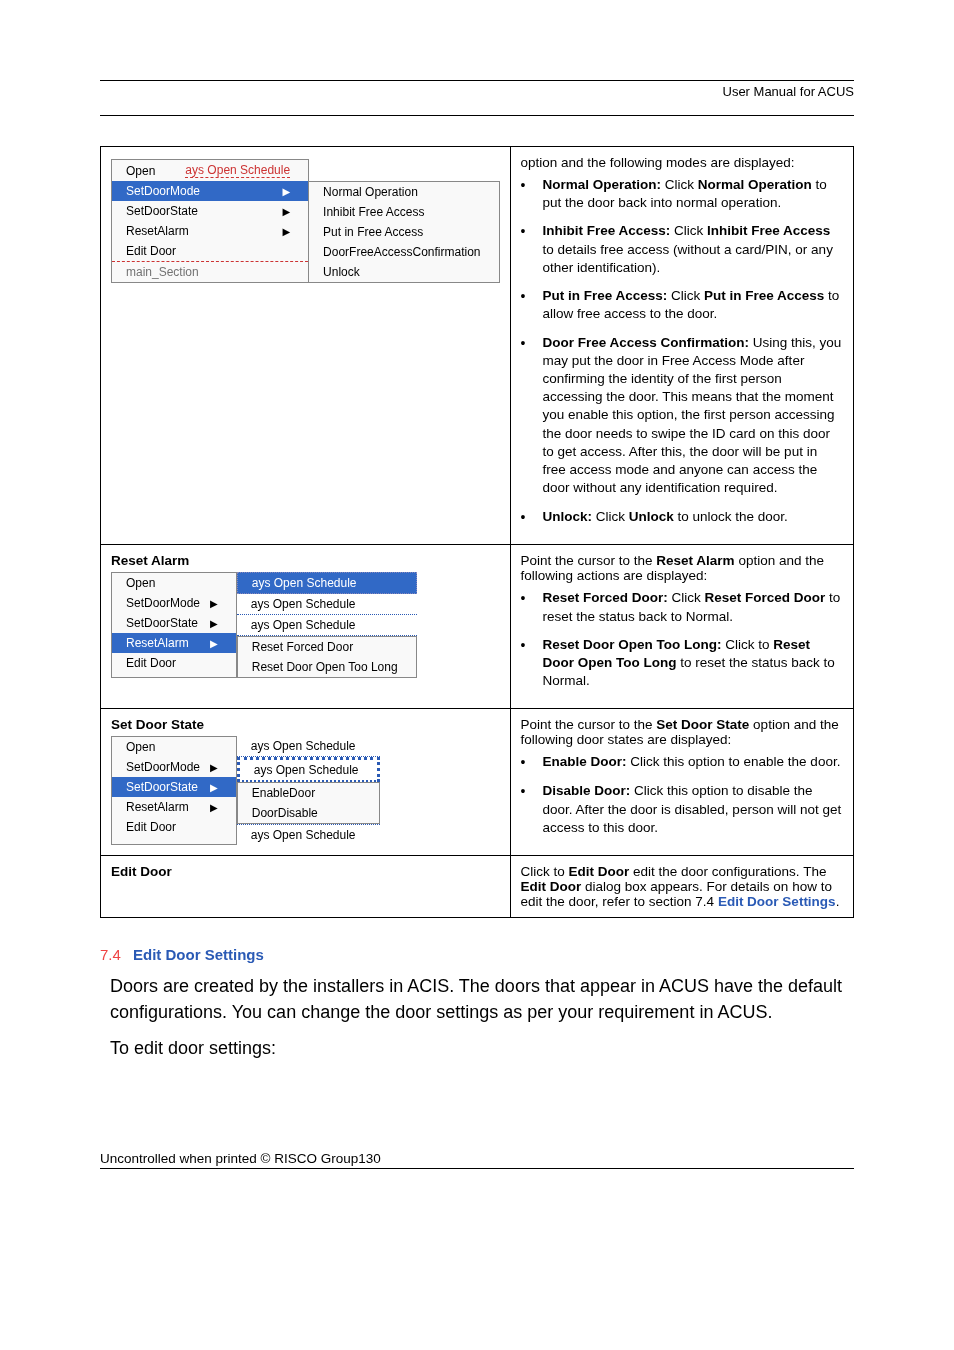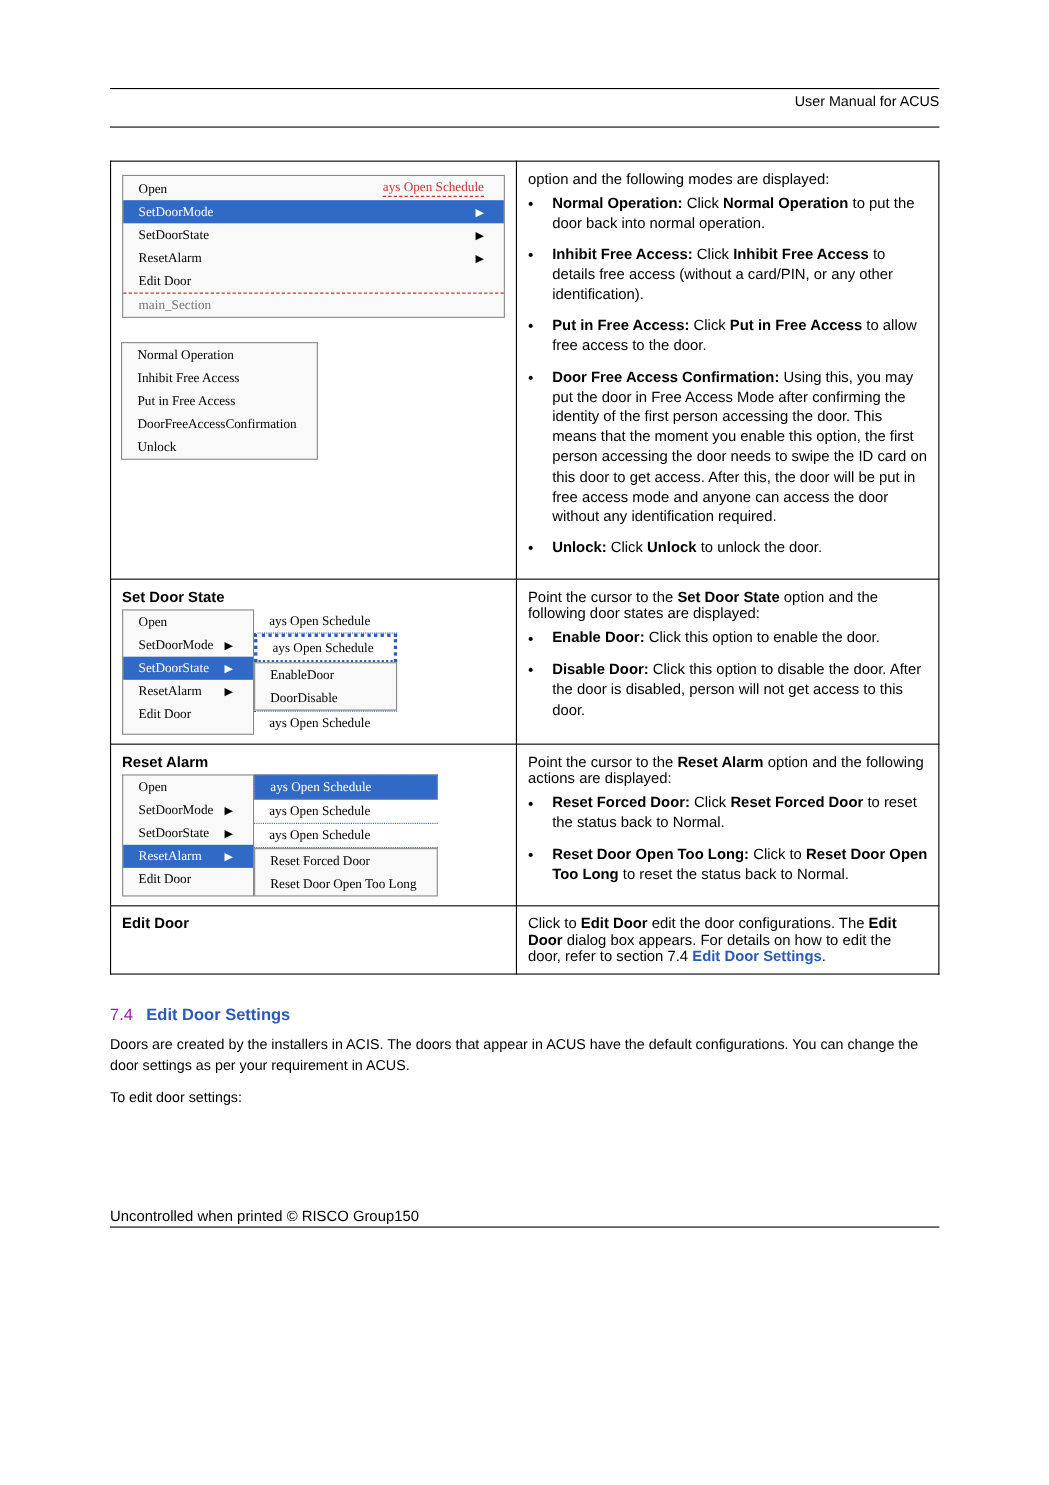--- a/index.html
+++ b/index.html
@@ -4,39 +4,39 @@
   <style>
     * { box-sizing: border-box; margin: 0; padding: 0; }
     body { font-family: Arial, sans-serif; background: #fff; width: 954px; margin: 0 auto; padding: 80px 100px 60px 100px; color: #000; font-size: 14px; }
     .header-line { border-bottom: 1px solid #000; margin-bottom: 3px; }
     .header-title { text-align: right; font-size: 13px; padding-bottom: 16px; border-bottom: 1px solid #000; margin-bottom: 30px; }
     table.main-table { width: 100%; border-collapse: collapse; }
     table.main-table td { border: 1px solid #000; vertical-align: top; padding: 8px 10px; font-size: 13.5px; }
     table.main-table td.left-col { width: 49%; }
     table.main-table td.right-col { width: 51%; }
     .bold { font-weight: bold; }
-    .menu-widget { font-family: Liberation Serif, serif; font-size: 12px; display: flex; flex-direction: column; }
+    .menu-widget { font-family: Liberation Sans, sans-serif; font-size: 12px; display: flex; }
     .menu-col { border: 1px solid #888; background: #f9f9f9; }
     .menu-item { padding: 3px 18px 3px 14px; display: flex; justify-content: space-between; align-items: center; white-space: nowrap; }
     .menu-item.hl { background: #3169c6; color: #fff; }
     .menu-item .arrow { margin-left: 10px; font-size: 10px; }
     .submenu-col { border: 1px solid #888; background: #f9f9f9; margin-left: -1px; }
     .submenu-item { padding: 3px 18px 3px 14px; white-space: nowrap; }
     .submenu-item.top-hl { background: #3169c6; color: #fff; }
     .dashed-border-top { border-top: 2px dotted #2a5ab5; }
     .dashed-border-bottom { border-bottom: 2px dotted #2a5ab5; }
     ul.desc-list { list-style: none; padding-left: 0; margin-top: 6px; }
     ul.desc-list li { display: flex; margin-bottom: 10px; font-size: 13.5px; line-height: 1.35; }
     ul.desc-list li .bullet-mark { width: 22px; flex-shrink: 0; font-size: 14px; }
     ul.desc-list li .bullet-text { flex: 1; }
     .section-heading { font-size: 15px; margin-top: 28px; margin-bottom: 10px; }
-    .section-heading .num { color: #a21caf; margin-right: 8px; }
+    .section-heading .num { color: #ef4444; margin-right: 8px; }
     .section-heading .title { color: #2a5ab5; font-weight: bold; }
     .link-blue { color: #2a5ab5; font-weight: bold; }
-    .body-para { font-size: 13px; line-height: 1.45; margin-bottom: 10px; }
+    .body-para { font-size: 18px; line-height: 1.45; margin-bottom: 10px; margin-left: 10px; }
     .footer { margin-top: 90px; display: flex; font-size: 13.5px; border-bottom: 1px solid #000; padding-bottom: 2px; }
     .menu-wrap { margin-top: 4px; }
     .partial-bottom { padding: 3px 14px; color: #737373; white-space: nowrap; }
   </style>
 </head>
 <body>
 
 <div class="header-line"></div>
 <div class="header-title">User Manual for ACUS</div>
 
@@ -94,20 +94,74 @@
               <span class="bullet-mark">•</span>
               <span class="bullet-text"><span class="bold">Put in Free Access:</span><span> Click </span><span class="bold">Put in Free Access</span><span> to allow free access to the door.</span></span>
             </li>
         <li>
               <span class="bullet-mark">•</span>
               <span class="bullet-text"><span class="bold">Door Free Access Confirmation:</span><span> Using this, you may put the door in Free Access Mode after confirming the identity of the first person accessing the door. This means that the moment you enable this option, the first person accessing the door needs to swipe the ID card on this door to get access. After this, the door will be put in free access mode and anyone can access the door without any identification required.</span></span>
             </li>
         <li>
               <span class="bullet-mark">•</span>
               <span class="bullet-text"><span class="bold">Unlock:</span><span> Click </span><span class="bold">Unlock</span><span> to unlock the door.</span></span>
+            </li>
+      </ul>
+    </td>
+  </tr>
+
+  <tr>
+    <td class="left-col">
+      <div class="bold">Reset Alarm</div>
+      <div class="menu-wrap">
+        <div class="menu-widget">
+          <div style="display:flex;">
+            <div class="menu-col">
+              <div class="menu-item">
+                    <span>Open</span>
+                  </div>
+              <div class="menu-item">
+                    <span>SetDoorMode</span>
+                    <span class="arrow">▶</span>
+                  </div>
+              <div class="menu-item">
+                    <span>SetDoorState</span>
+                    <span class="arrow">▶</span>
+                  </div>
+              <div class="menu-item hl">
+                    <span>ResetAlarm</span>
+                    <span class="arrow">▶</span>
+                  </div>
+              <div class="menu-item">
+                    <span>Edit Door</span>
+                  </div>
+            </div>
+            <div style="display:flex; flex-direction:column;">
+              <div class="submenu-item top-hl" style="border:1px dotted #88b;">ays Open Schedule</div>
+              <div class="submenu-item" style="border-bottom:1px dotted #2a5ab5;">ays Open Schedule</div>
+              <div class="submenu-item" style="border-bottom:1px dotted #2a5ab5;">ays Open Schedule</div>
+              <div class="submenu-col" style="margin-left:0;">
+                <div class="submenu-item">Reset Forced Door</div>
+                <div class="submenu-item">Reset Door Open Too Long</div>
+              </div>
+            </div>
+          </div>
+        </div>
+      </div>
+    </td>
+    <td class="right-col">
+      <div><span>Point the cursor to the </span><span class="bold">Reset Alarm</span><span> option and the following actions are displayed:</span></div>
+      <ul class="desc-list">
+        <li>
+              <span class="bullet-mark">•</span>
+              <span class="bullet-text"><span class="bold">Reset Forced Door:</span><span> Click </span><span class="bold">Reset Forced Door</span><span> to reset the status back to Normal.</span></span>
+            </li>
+        <li>
+              <span class="bullet-mark">•</span>
+              <span class="bullet-text"><span class="bold">Reset Door Open Too Long:</span><span> Click to </span><span class="bold">Reset Door Open Too Long</span><span> to reset the status back to Normal.</span></span>
             </li>
       </ul>
     </td>
   </tr>
 
   <tr>
     <td class="left-col">
       <div class="bold">Set Door State</div>
       <div class="menu-wrap">
         <div class="menu-widget">
@@ -155,74 +209,20 @@
         <li>
               <span class="bullet-mark">•</span>
               <span class="bullet-text"><span class="bold">Disable Door:</span><span> Click this option to disable the door. After the door is disabled, person will not get access to this door.</span></span>
             </li>
       </ul>
     </td>
   </tr>
 
   <tr>
     <td class="left-col">
-      <div class="bold">Reset Alarm</div>
-      <div class="menu-wrap">
-        <div class="menu-widget">
-          <div style="display:flex;">
-            <div class="menu-col">
-              <div class="menu-item">
-                    <span>Open</span>
-                  </div>
-              <div class="menu-item">
-                    <span>SetDoorMode</span>
-                    <span class="arrow">▶</span>
-                  </div>
-              <div class="menu-item">
-                    <span>SetDoorState</span>
-                    <span class="arrow">▶</span>
-                  </div>
-              <div class="menu-item hl">
-                    <span>ResetAlarm</span>
-                    <span class="arrow">▶</span>
-                  </div>
-              <div class="menu-item">
-                    <span>Edit Door</span>
-                  </div>
-            </div>
-            <div style="display:flex; flex-direction:column;">
-              <div class="submenu-item top-hl" style="border:1px dotted #88b;">ays Open Schedule</div>
-              <div class="submenu-item" style="border-bottom:1px dotted #2a5ab5;">ays Open Schedule</div>
-              <div class="submenu-item" style="border-bottom:1px dotted #2a5ab5;">ays Open Schedule</div>
-              <div class="submenu-col" style="margin-left:0;">
-                <div class="submenu-item">Reset Forced Door</div>
-                <div class="submenu-item">Reset Door Open Too Long</div>
-              </div>
-            </div>
-          </div>
-        </div>
-      </div>
-    </td>
-    <td class="right-col">
-      <div><span>Point the cursor to the </span><span class="bold">Reset Alarm</span><span> option and the following actions are displayed:</span></div>
-      <ul class="desc-list">
-        <li>
-              <span class="bullet-mark">•</span>
-              <span class="bullet-text"><span class="bold">Reset Forced Door:</span><span> Click </span><span class="bold">Reset Forced Door</span><span> to reset the status back to Normal.</span></span>
-            </li>
-        <li>
-              <span class="bullet-mark">•</span>
-              <span class="bullet-text"><span class="bold">Reset Door Open Too Long:</span><span> Click to </span><span class="bold">Reset Door Open Too Long</span><span> to reset the status back to Normal.</span></span>
-            </li>
-      </ul>
-    </td>
-  </tr>
-
-  <tr>
-    <td class="left-col">
       <div class="bold">Edit Door</div>
     </td>
     <td class="right-col">
       <div>
         <span>Click to </span><span class="bold">Edit Door</span><span> edit the door configurations. The </span><span class="bold">Edit Door</span><span> dialog box appears. For details on how to edit the door, refer to section 7.4 </span><span class="link-blue">Edit Door Settings</span><span>.</span>
       </div>
     </td>
   </tr>
 </tbody>
   </table>
@@ -230,14 +230,14 @@
 <div class="section-heading">
   <span class="num">7.4</span>
   <span class="title">Edit Door Settings</span>
 </div>
 
 <p class="body-para">Doors are created by the installers in ACIS. The doors that appear in ACUS have the default configurations. You can change the door settings as per your requirement in ACUS.</p>
 <p class="body-para">To edit door settings:</p>
 
 <div class="footer">
   <span>Uncontrolled when printed © RISCO Group</span>
-  <span>150</span>
+  <span>130</span>
 </div>
 
 </body></html>

